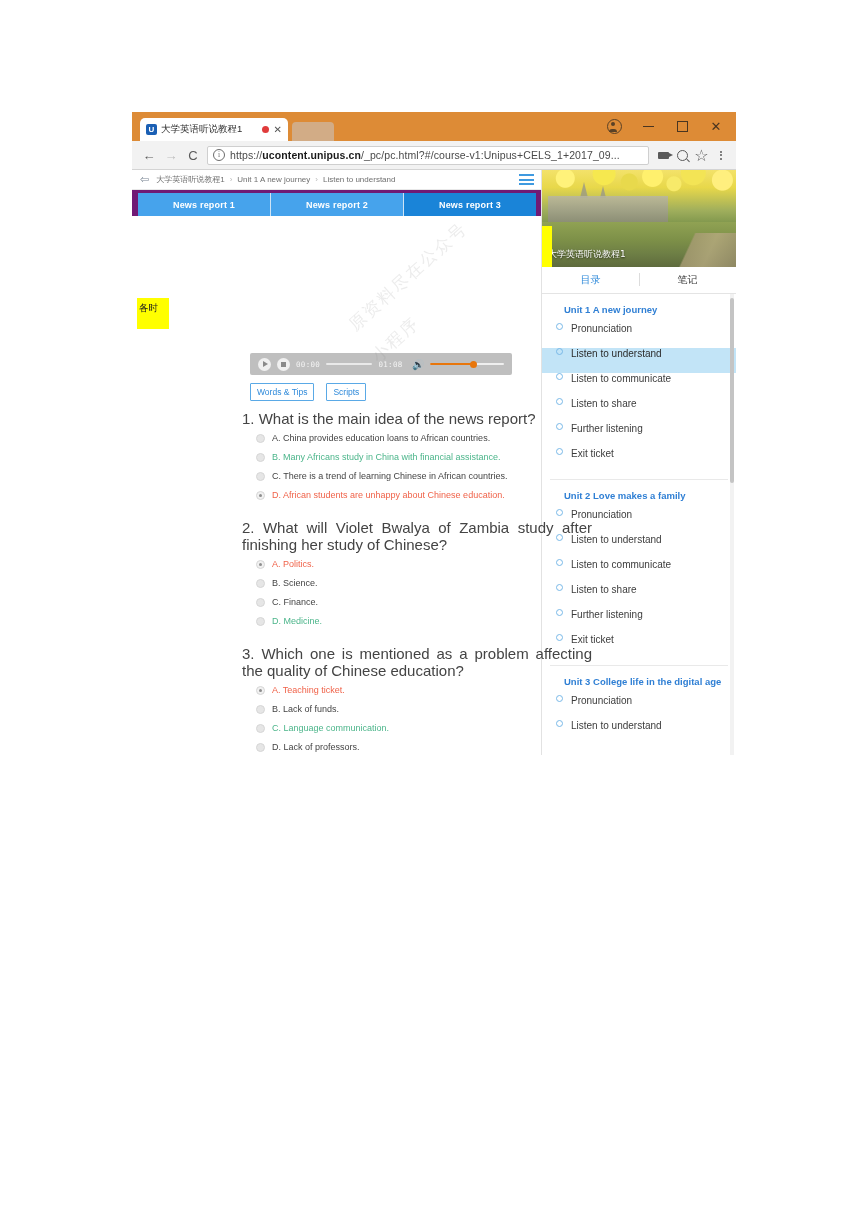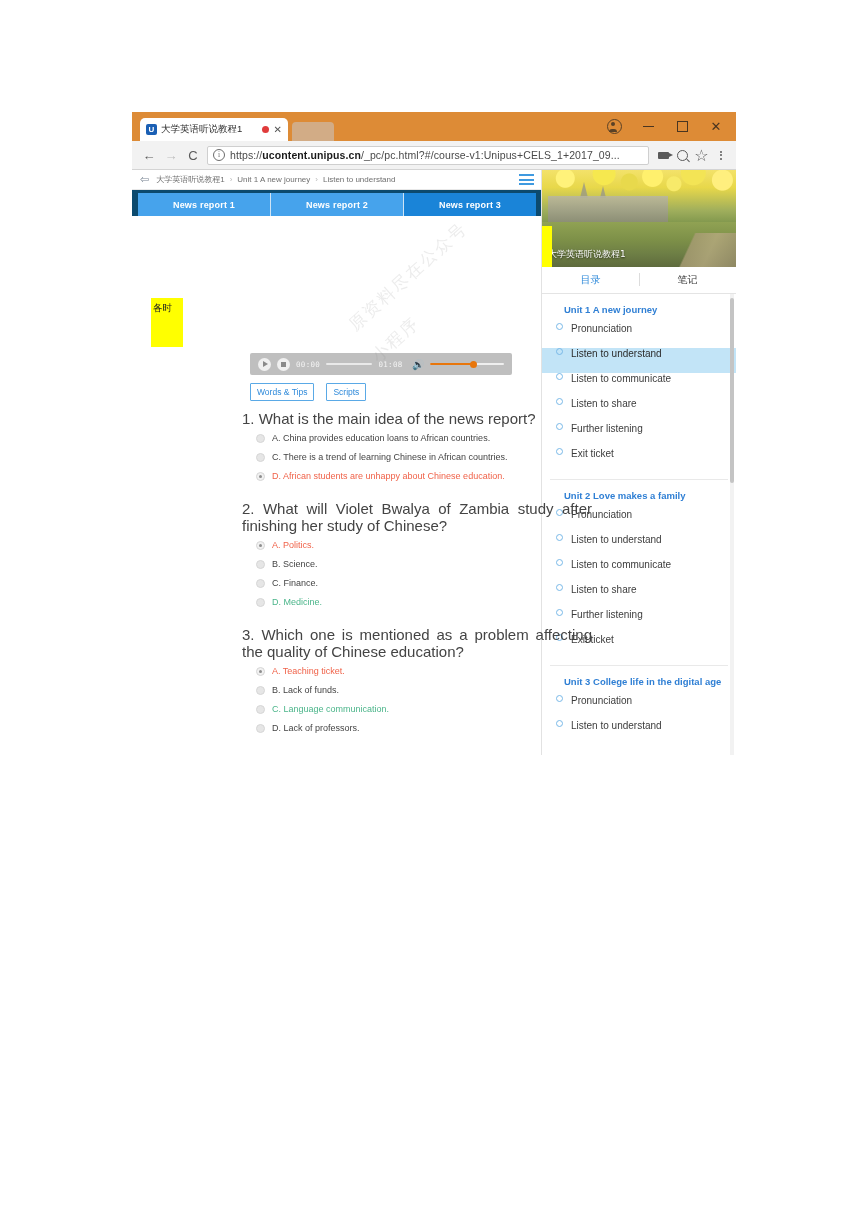--- a/index.html
+++ b/index.html
@@ -207,21 +207,21 @@
     right: 8px; top: 4px;
     display: flex; flex-direction: column; gap: 2.6px;
   }
   .hamb i { width: 15px; height: 2px; background: #3f9ae0; display:block; }
 
   
   .nr-tabs {
     position: absolute;
     left: 0; top: 20px;
     width: 410px; height: 26px;
-    background: #0c4a6e;
+    background: #701a75;
     display: flex;
     padding: 3px 6px 0 6px;
     box-sizing: border-box;
   }
   .nr-tab {
     flex: 1 1 0;
     background: #46a3ec;
     color: #fff;
     font-size: 9px;
     font-weight: bold;
@@ -230,22 +230,22 @@
     justify-content: center;
     border-right: 1px solid #cfe4f5;
     letter-spacing: .2px;
   }
   .nr-tab:last-child { border-right: none; }
   .nr-tab.active { background: #1a84d8; }
 
   
   .sticky {
     position: absolute;
-    left: 19px; top: 128px;
-    width: 32px; height: 49px;
+    left: 5px; top: 128px;
+    width: 32px; height: 31px;
     background: #ffff00;
     color: #1f1f1f;
     font-size: 9.5px;
     line-height: 14px;
     padding: 3px 2px;
     box-sizing: border-box;
     z-index: 3;
     overflow: hidden;
     font-family: "DejaVu Sans", sans-serif;
   }
@@ -613,20 +613,24 @@
       </div>
 
       <div class="questions">
 
         <div class="q-block">
           <div class="q-text">1. What is the main idea of the news report?</div>
           <div class="opt">
               <span class="radio"></span>
               <span>A. China provides education loans to African countries.</span>
             </div>
+          <div class="opt right">
+              <span class="radio"></span>
+              <span>B. Many Africans study in China with financial assistance.</span>
+            </div>
           <div class="opt">
               <span class="radio"></span>
               <span>C. There is a trend of learning Chinese in African countries.</span>
             </div>
           <div class="opt wrong">
               <span class="radio sel"></span>
               <span>D. African students are unhappy about Chinese education.</span>
             </div>
         </div>
         <div class="q-gap"></div>

